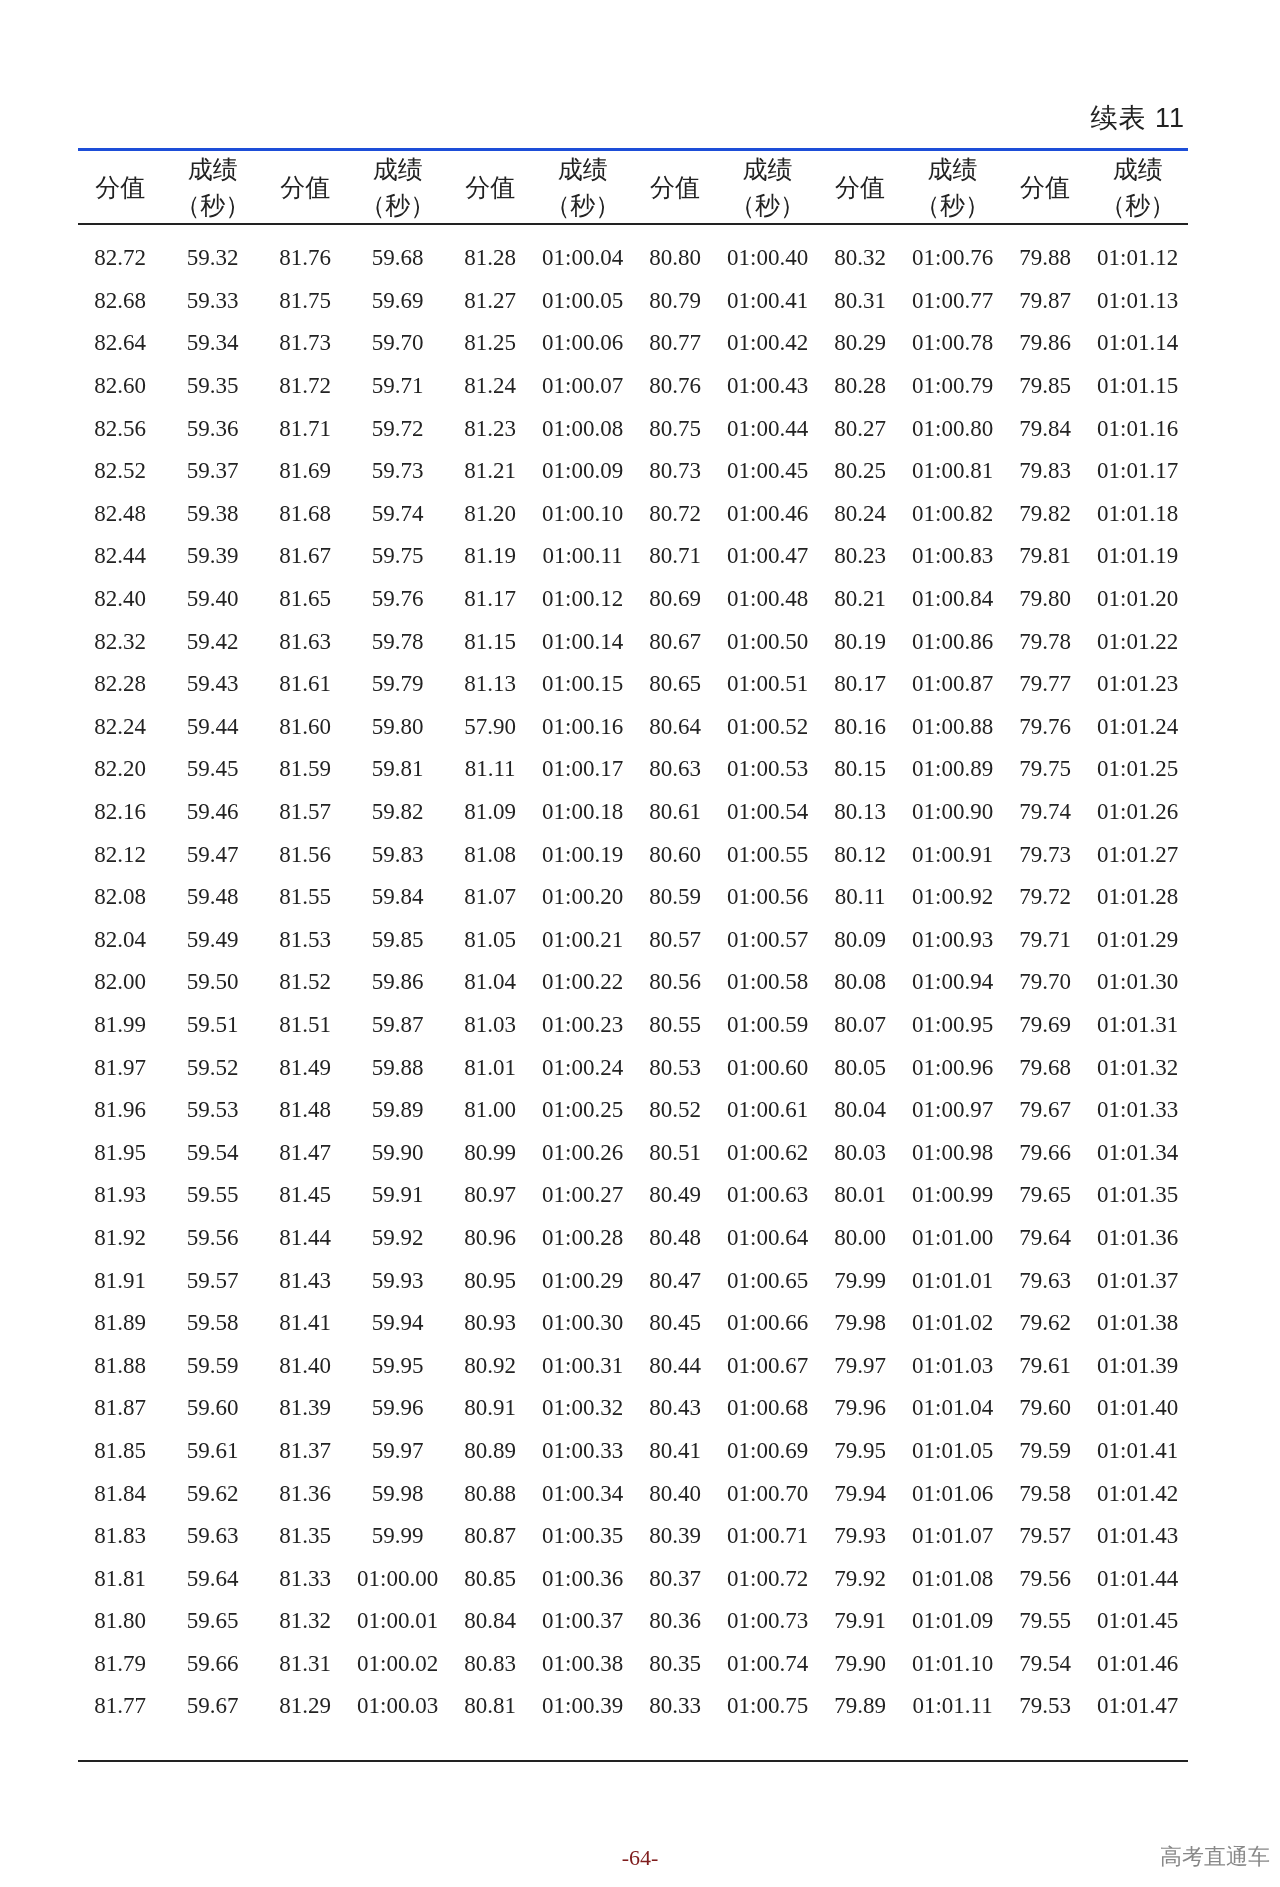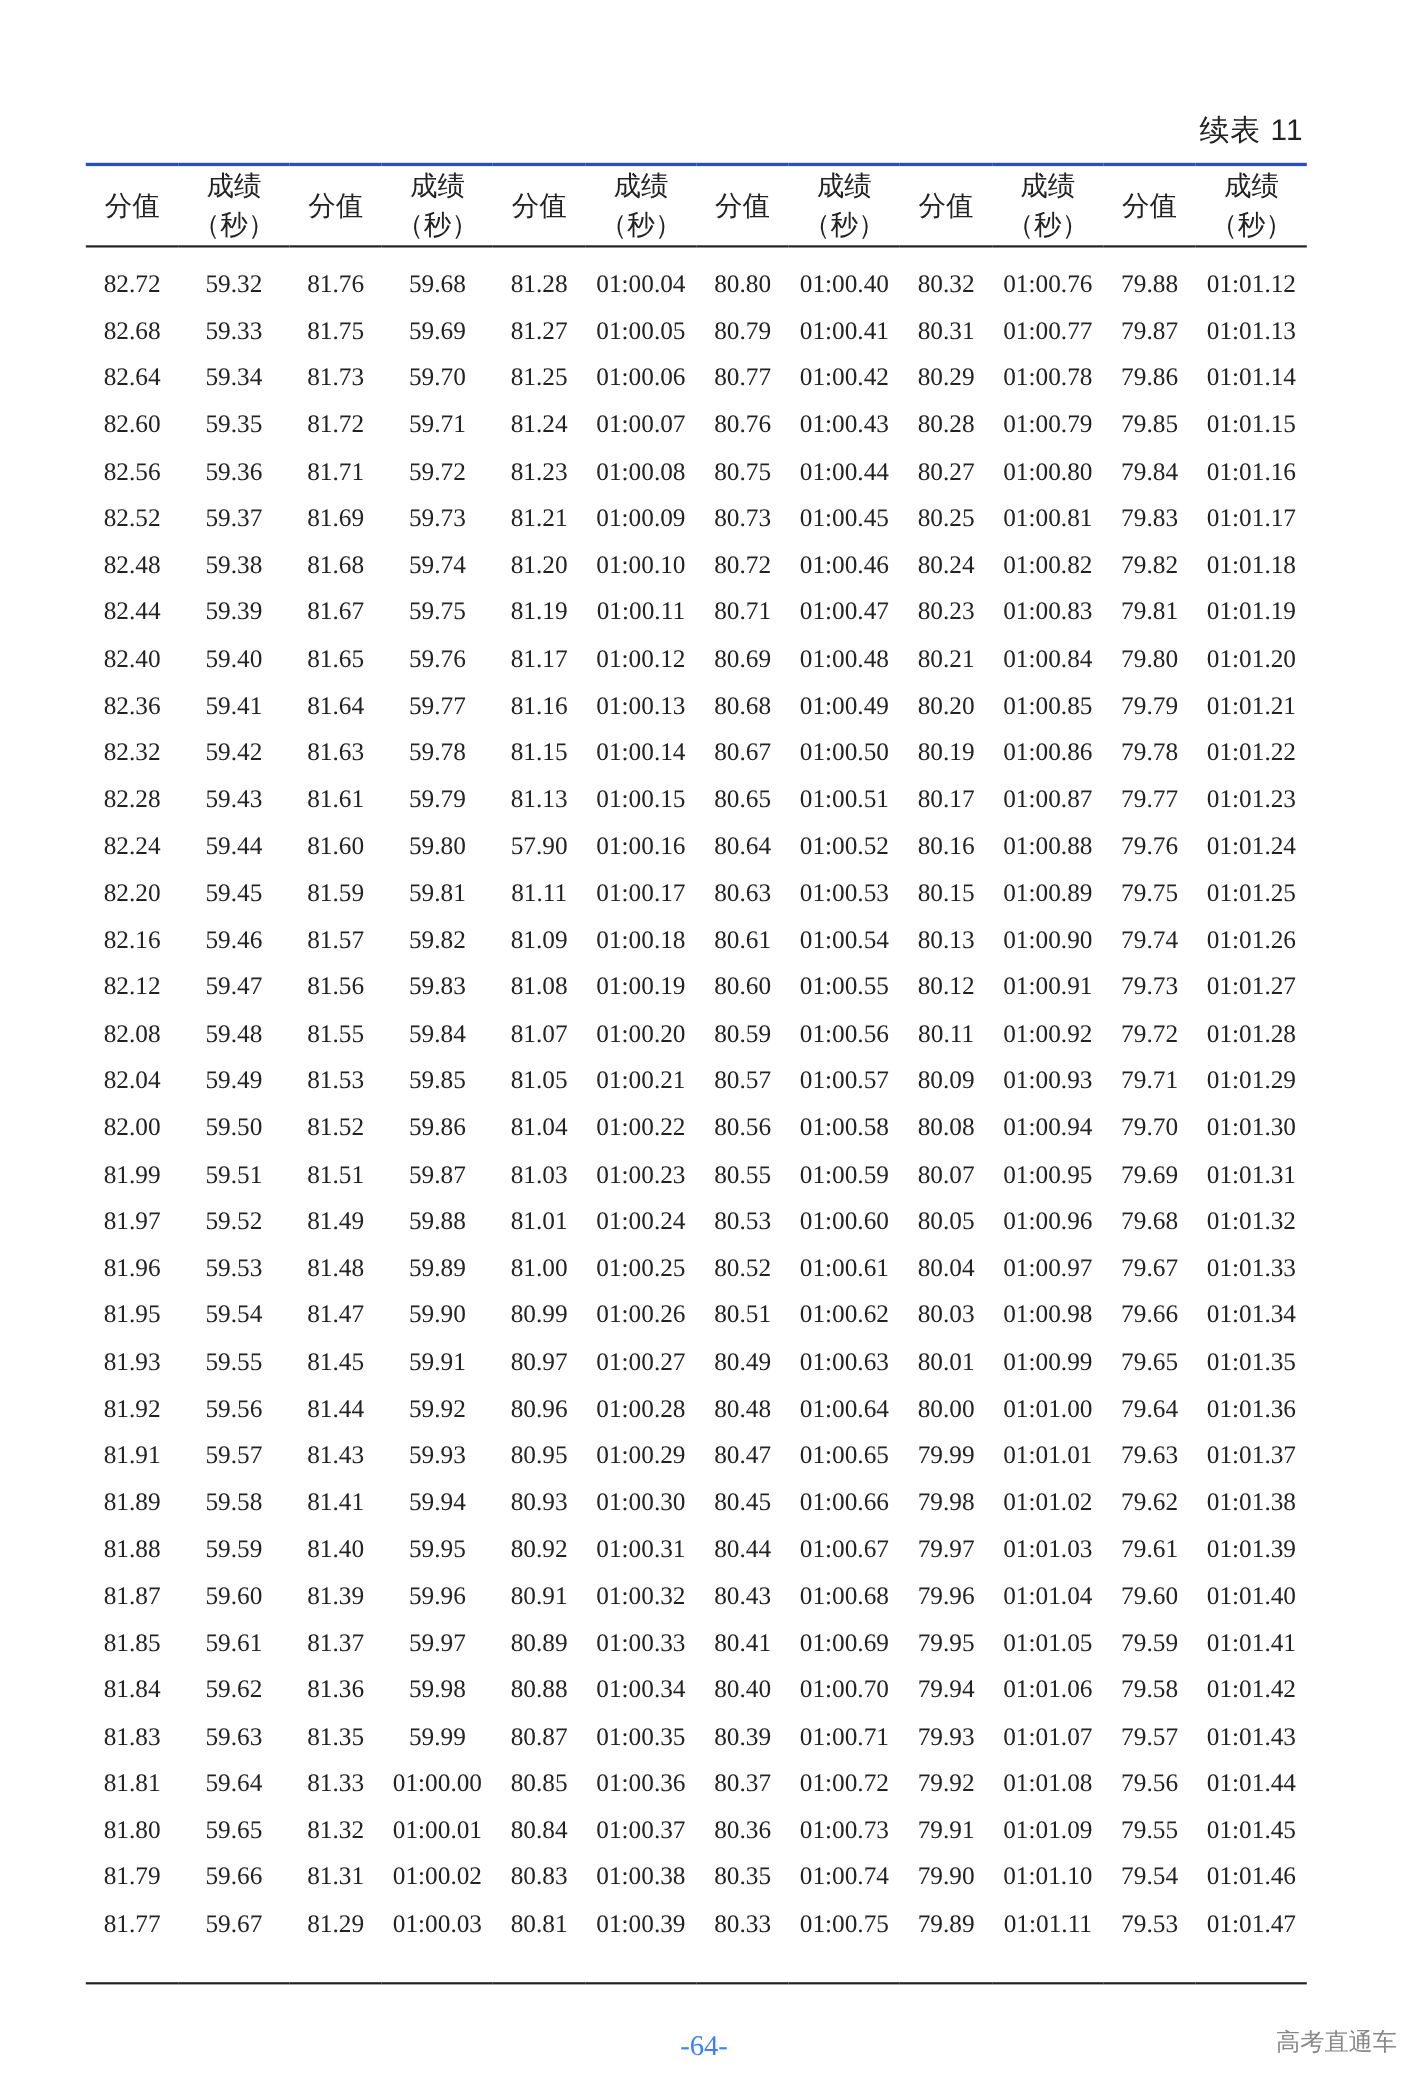--- a/index.html
+++ b/index.html
@@ -12,21 +12,21 @@
   thead tr { border-top:3px solid #1d4ed8; border-bottom:2.5px solid #222;margin-top:12px; }
   tbody { border-bottom:2.5px solid #222; }
   th { font-family:"Liberation Sans","DejaVu Sans",sans-serif; font-weight:normal; font-size:25px;
        height:72px; padding:0; text-align:center; vertical-align:middle; color:#222; line-height:36px; }
   th .l2 { display:block; }
   td { font-size:23px; text-align:center; height:42.6px; padding:0; color:#222; white-space:nowrap; }
   tbody tr:first-child td { padding-top:12px; }
   tbody tr:last-child td { padding-bottom:32px; }
   col.s { width:7.6%; }
   col.t { width:9.07%; }
-  .page-num { position:absolute; top:1845px; left:0; width:1280px; text-align:center; font-size:26px; color:#3b82f6; }
+  .page-num { position:absolute; top:1845px; left:0; width:1280px; text-align:center; font-size:22px; color:#7f1d1d; }
   .watermark { position:absolute; top:1842px; right:10px; font-family:"Liberation Sans","DejaVu Sans",sans-serif;
                font-size:22px; color:#888; }
 </style>
 </head>
 <body>
 
 <div class="caption">续表 11</div>
 
 <div class="table-wrap">
   <table>
@@ -199,34 +199,20 @@
           <td>81.17</td>
           <td>01:00.12</td>
           <td>80.69</td>
           <td>01:00.48</td>
           <td>80.21</td>
           <td>01:00.84</td>
           <td>79.80</td>
           <td>01:01.20</td>
         </tr>
         <tr>
-          <td>82.36</td>
-          <td>59.41</td>
-          <td>81.64</td>
-          <td>59.77</td>
-          <td>81.16</td>
-          <td>01:00.13</td>
-          <td>80.68</td>
-          <td>01:00.49</td>
-          <td>80.20</td>
-          <td>01:00.85</td>
-          <td>79.79</td>
-          <td>01:01.21</td>
-        </tr>
-        <tr>
           <td>82.32</td>
           <td>59.42</td>
           <td>81.63</td>
           <td>59.78</td>
           <td>81.15</td>
           <td>01:00.14</td>
           <td>80.67</td>
           <td>01:00.50</td>
           <td>80.19</td>
           <td>01:00.86</td>

